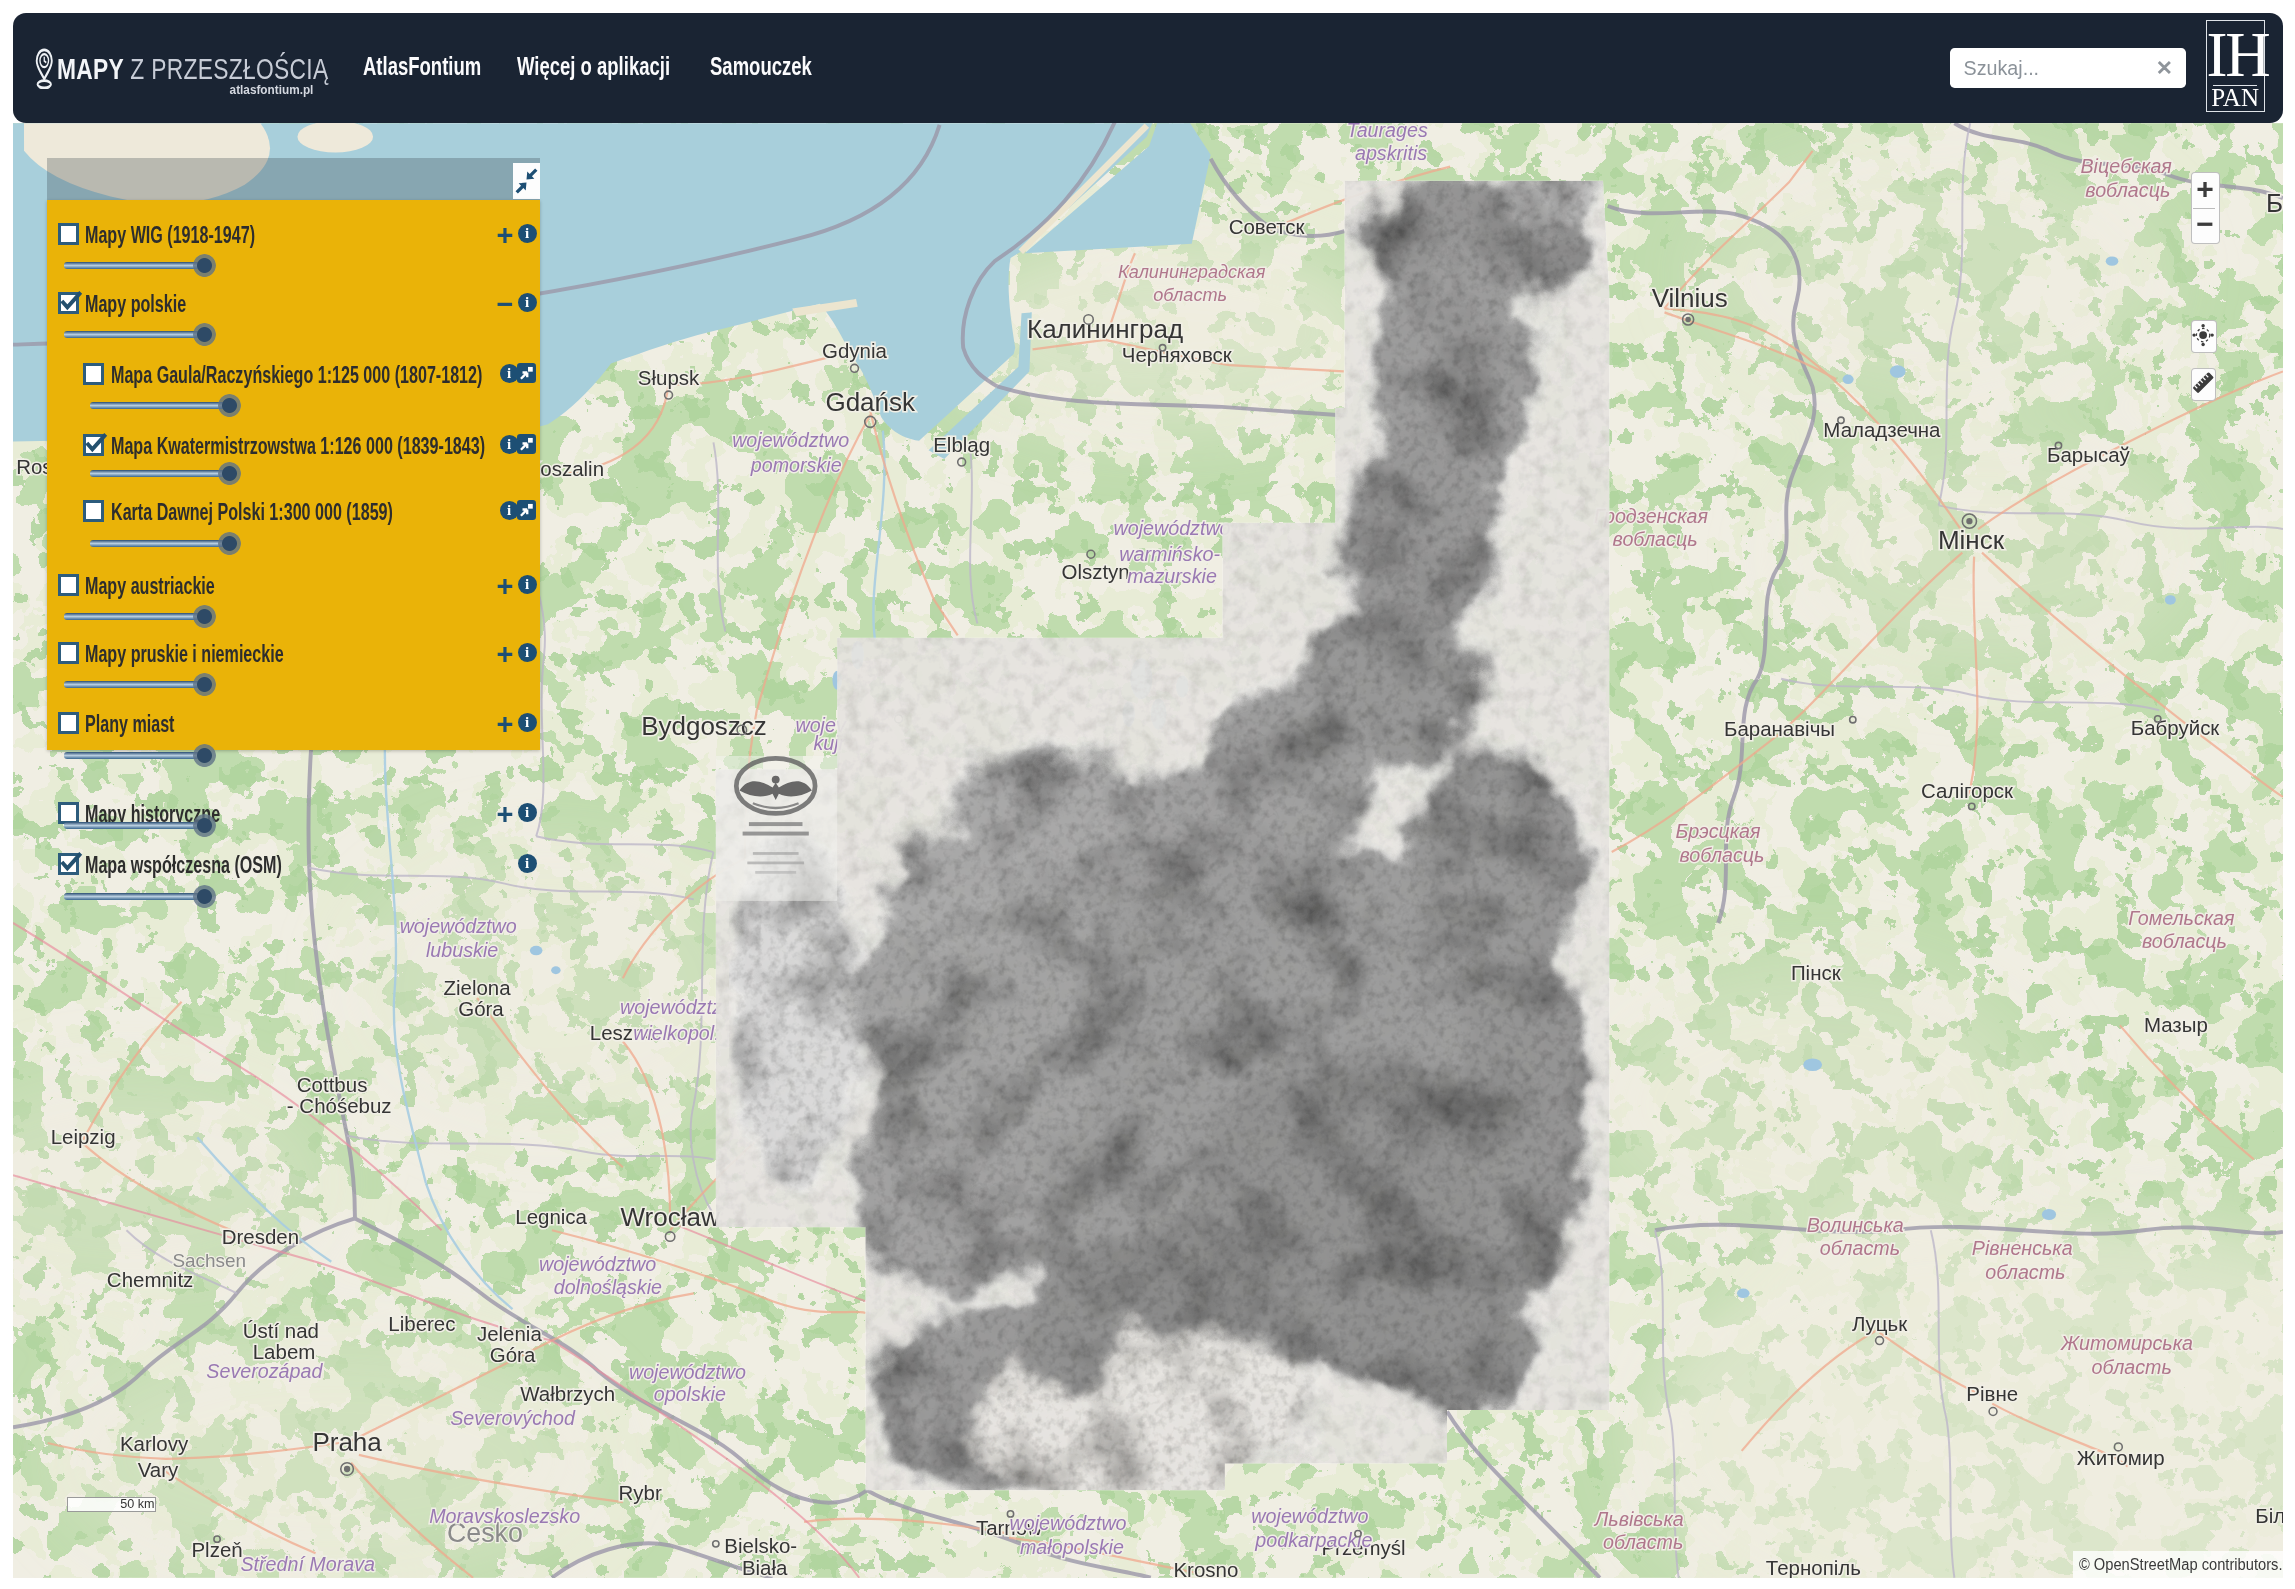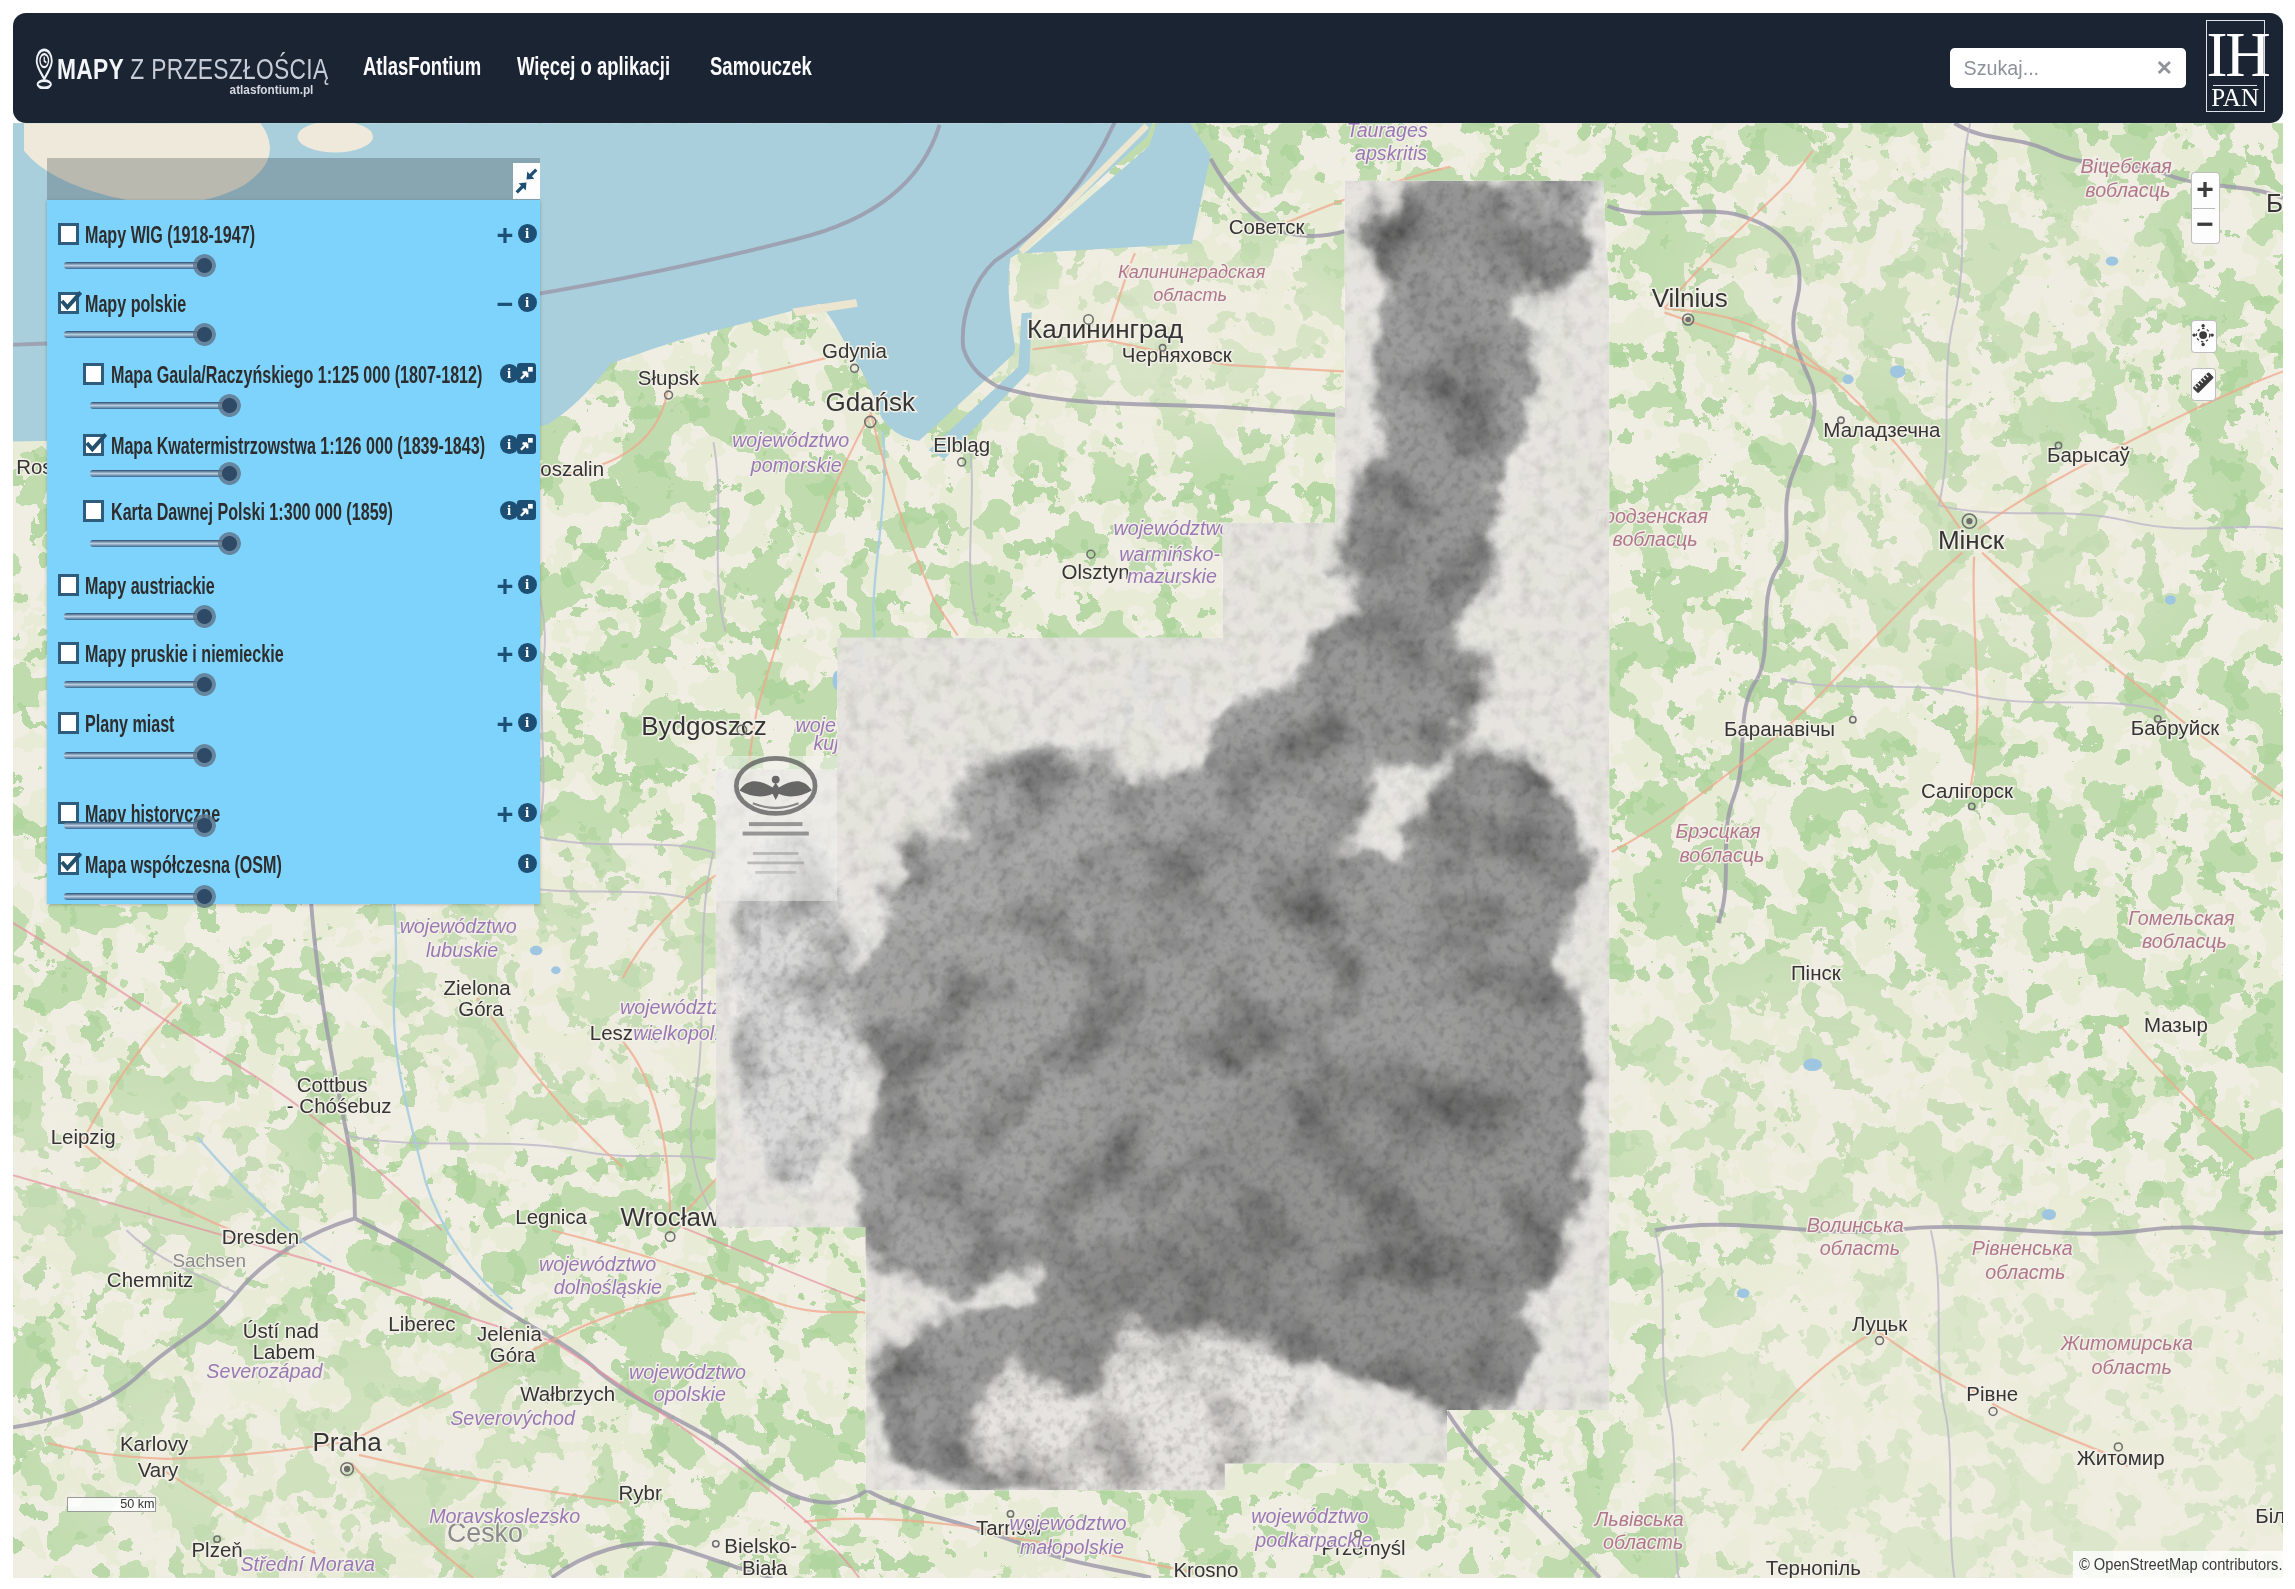--- a/index.html
+++ b/index.html
@@ -14,21 +14,21 @@
   #srch .ph{position:absolute;left:14px;top:9.5px;font-size:19.7px;color:#8b9299;}
   #srch .x{position:absolute;right:12.6px;top:8.7px;font-size:20.5px;color:#8f959b;font-weight:bold;}
   #ihpan{position:absolute;left:2193px;top:7.9px;width:57px;height:90px;background:#1a2433;border:1.6px solid #dfe3e8;color:#fff;text-align:center;font-family:"Liberation Serif",serif;}
   #ihpan .ih{font-size:63px;line-height:60px;margin-top:3.2px;letter-spacing:-2.4px;}
   #ihpan .bar{width:44px;margin:0 auto;border-top:1.6px solid #dfe3e8;}
   #ihpan .pan{font-size:25px;line-height:24.4px;}
   #map{position:absolute;left:0;top:110px;width:2270px;height:1455px;background:#f1efe6;overflow:hidden;}
   #panel{position:absolute;left:34px;top:35px;width:493px;}
   #panelhead{position:absolute;left:0;top:0;width:493px;height:42px;background:rgba(52,62,70,0.28);}
   #collbtn{position:absolute;right:0px;top:5.5px;width:27px;height:36px;background:#fdfdfd;}
-  #panelbody{position:absolute;left:0;top:42px;width:493px;height:704px;background:#7dd3fc;box-shadow:0 0.8px 3.2px rgba(0,0,0,0.25);}
+  #panelbody{position:absolute;left:0;top:42px;width:493px;height:550px;background:#eab308;box-shadow:0 0.8px 3.2px rgba(0,0,0,0.25);}
   .row{position:absolute;left:0;height:31.5px;width:493px;}
   .cb{position:absolute;top:1.6px;width:15.8px;height:15.8px;background:#fff;border:3.2px solid #2d5c7c;}
   .rowlab{position:absolute;top:0px;font-size:23px;font-weight:bold;color:#2d2d2d;white-space:nowrap;transform:scaleX(0.70);transform-origin:left top;}
   .plus{position:absolute;left:450px;top:-2.4px;font-size:29px;font-weight:bold;color:#1d4f74;}
   .info{position:absolute;left:471px;top:2.4px;width:19px;height:19px;border-radius:50%;background:#1d4f74;color:#fff;font-size:15px;font-weight:bold;text-align:center;line-height:19px;font-family:"Liberation Serif",serif;}
   .ext{position:absolute;left:470px;top:1.6px;width:19.7px;height:19.7px;border-radius:3.2px;background:#1d4f74;}
   .slider{position:absolute;height:23.6px;}
   .track{position:absolute;left:0;top:8.7px;height:6.3px;border-radius:3.2px;background:linear-gradient(#2a4d72,#b7cddf 50%,#39668f);}
   .knob{position:absolute;top:0px;width:23.6px;height:23.6px;border-radius:50%;background:radial-gradient(circle at 50% 50%, #2e4a66 0 7px, rgba(95,115,135,0.8) 7.9px 11px, rgba(120,140,160,0.3) 11.8px);}
   .mapbtn{position:absolute;background:#fdfdfd;border:1.6px solid rgba(150,150,150,0.6);border-radius:3.9px;color:#3c3c3c;text-align:center;}

